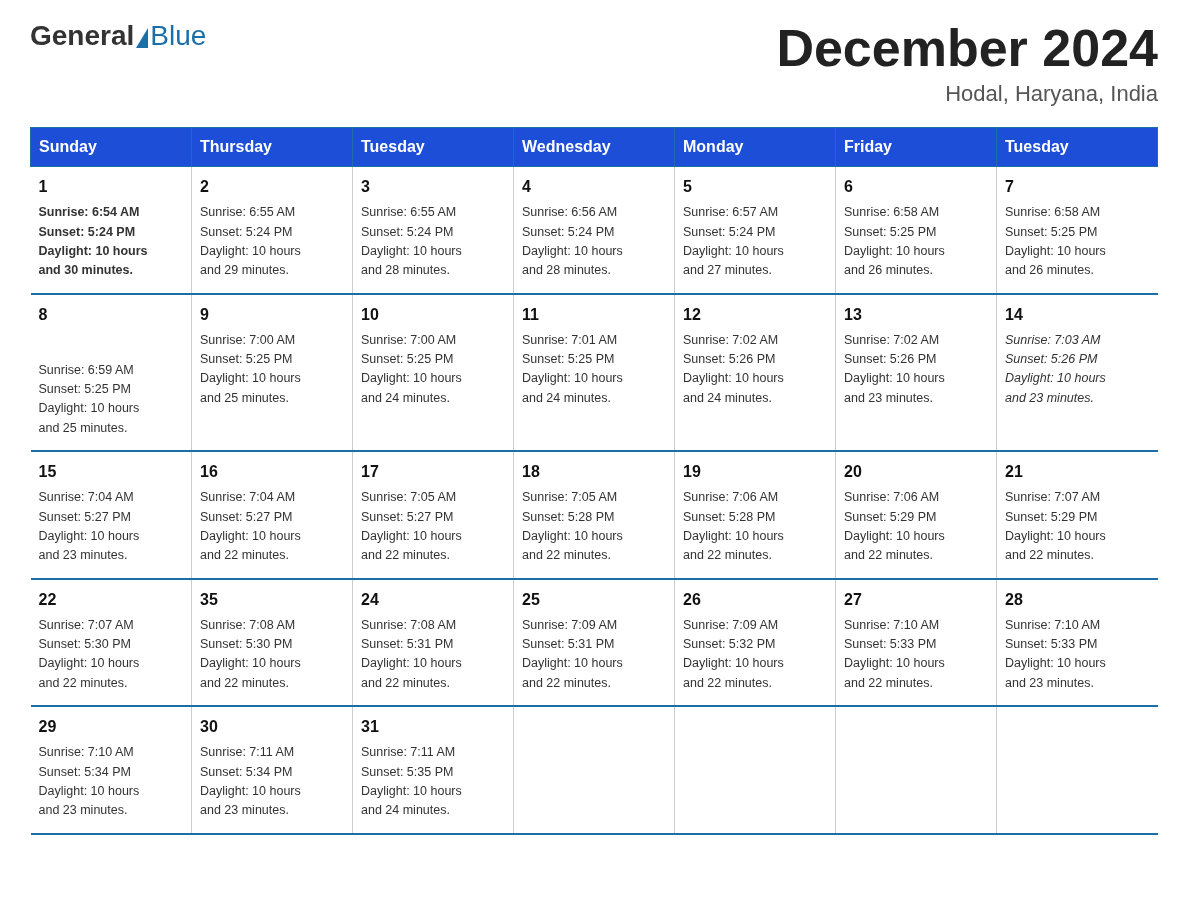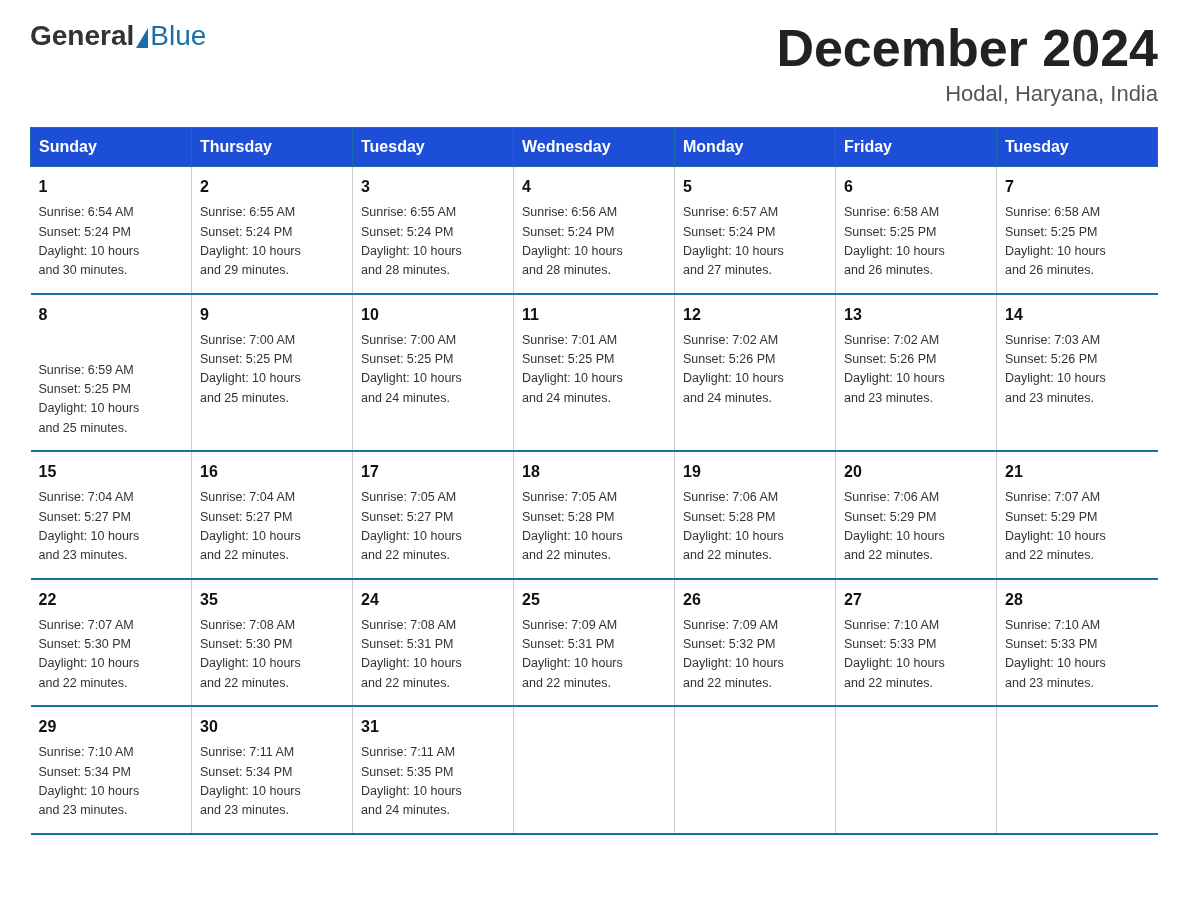--- a/index.html
+++ b/index.html
@@ -132,21 +132,21 @@
         <th>Wednesday</th>
         <th>Monday</th>
         <th>Friday</th>
         <th>Tuesday</th>
       </tr>
   </thead>
   <tbody id="calendar-body">
   <tr>
         <td>
           <span class="day-number">1</span>
-          <div class="day-info" style="white-space: pre-line;">Sunrise: 6:54 AM
+          <div class="day-info" style="white-space: pre-line; font-weight: bold;">Sunrise: 6:54 AM
 Sunset: 5:24 PM
 Daylight: 10 hours
 and 30 minutes.</div>
         </td>
         <td>
           <span class="day-number">2</span>
           <div class="day-info" style="white-space: pre-line;">Sunrise: 6:55 AM
 Sunset: 5:24 PM
 Daylight: 10 hours
 and 29 minutes.</div>
@@ -225,21 +225,21 @@
         </td>
         <td>
           <span class="day-number">13</span>
           <div class="day-info" style="white-space: pre-line;">Sunrise: 7:02 AM
 Sunset: 5:26 PM
 Daylight: 10 hours
 and 23 minutes.</div>
         </td>
         <td>
           <span class="day-number">14</span>
-          <div class="day-info" style="white-space: pre-line;">Sunrise: 7:03 AM
+          <div class="day-info" style="white-space: pre-line; font-style: italic;">Sunrise: 7:03 AM
 Sunset: 5:26 PM
 Daylight: 10 hours
 and 23 minutes.</div>
         </td>
       </tr>
       <tr>
         <td>
           <span class="day-number">15</span>
           <div class="day-info" style="white-space: pre-line;">Sunrise: 7:04 AM
 Sunset: 5:27 PM

